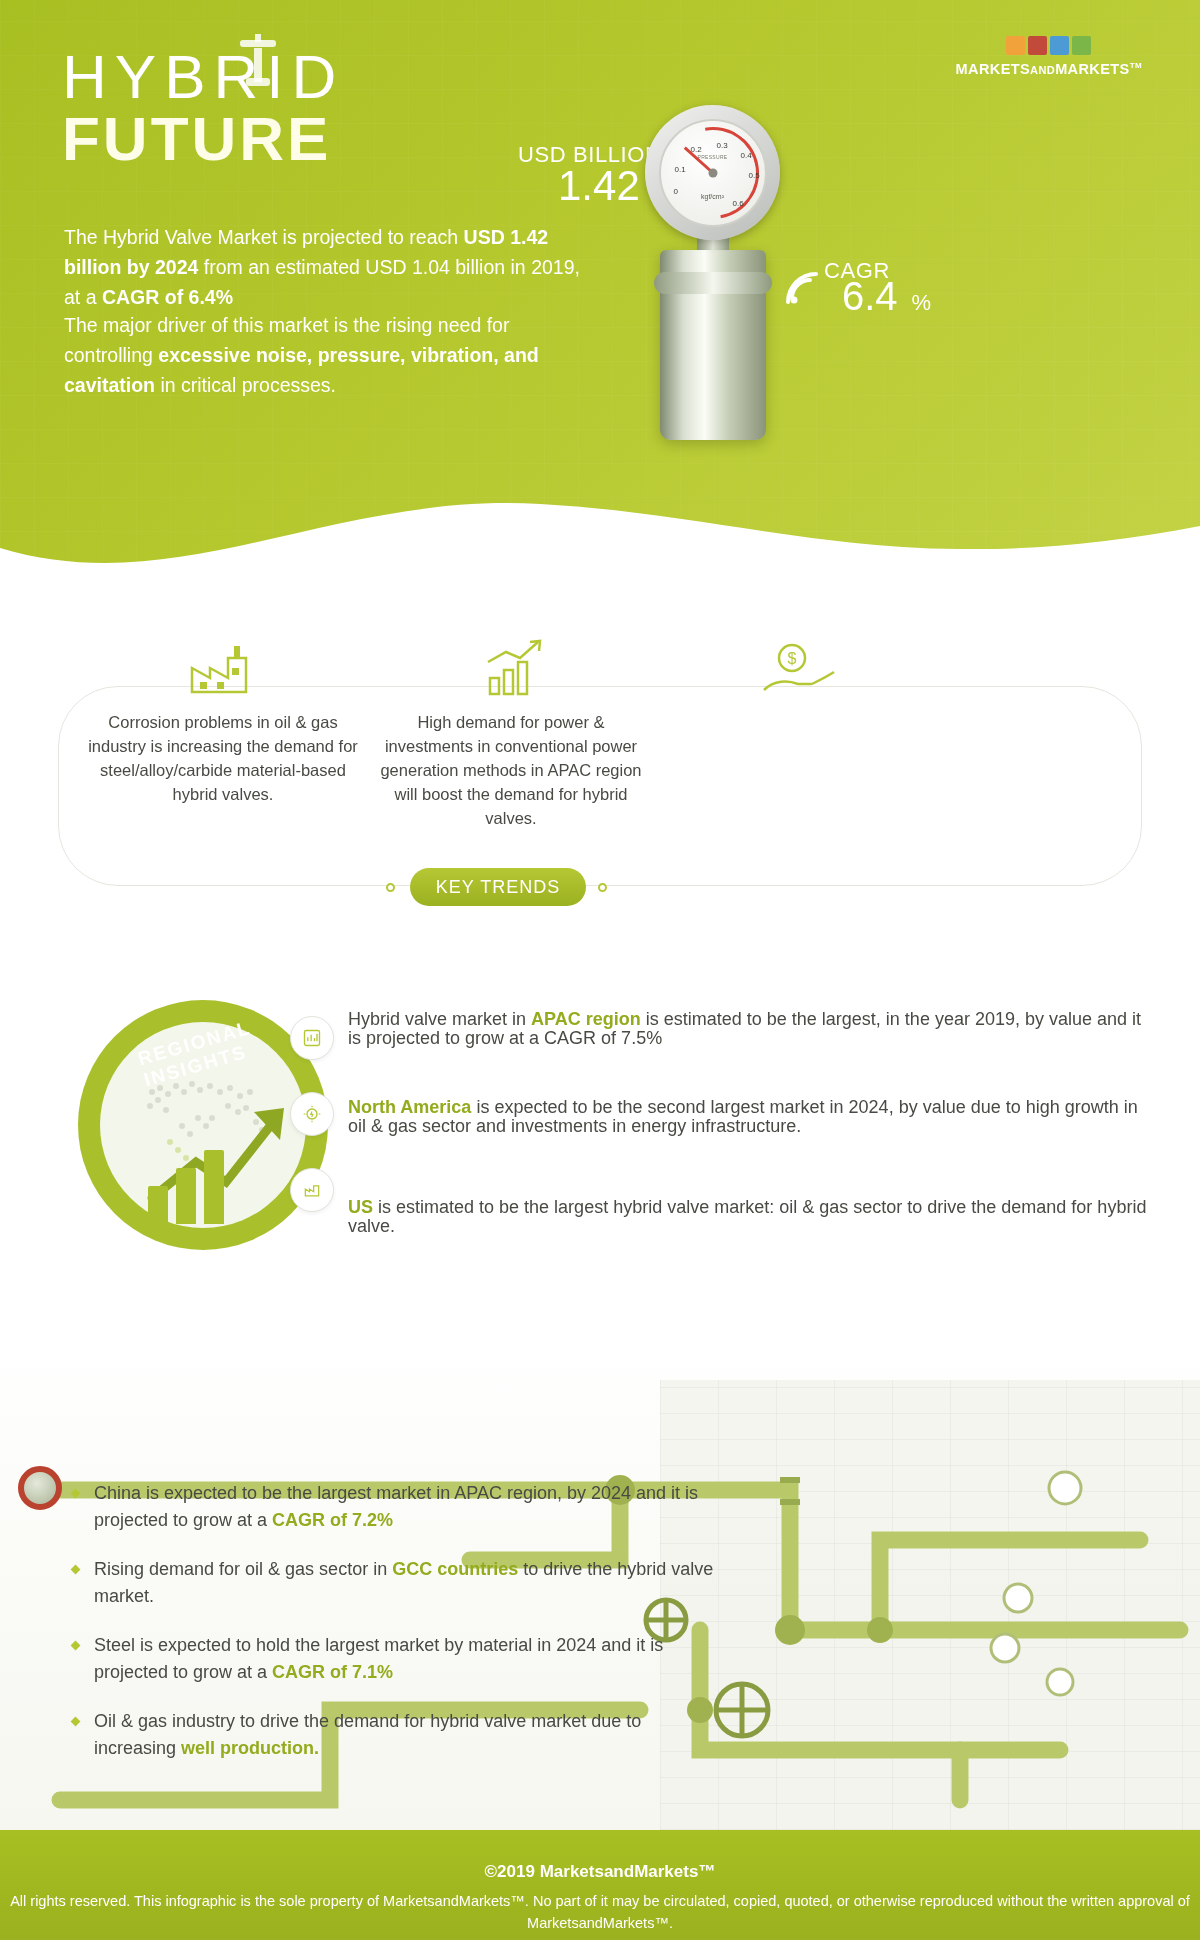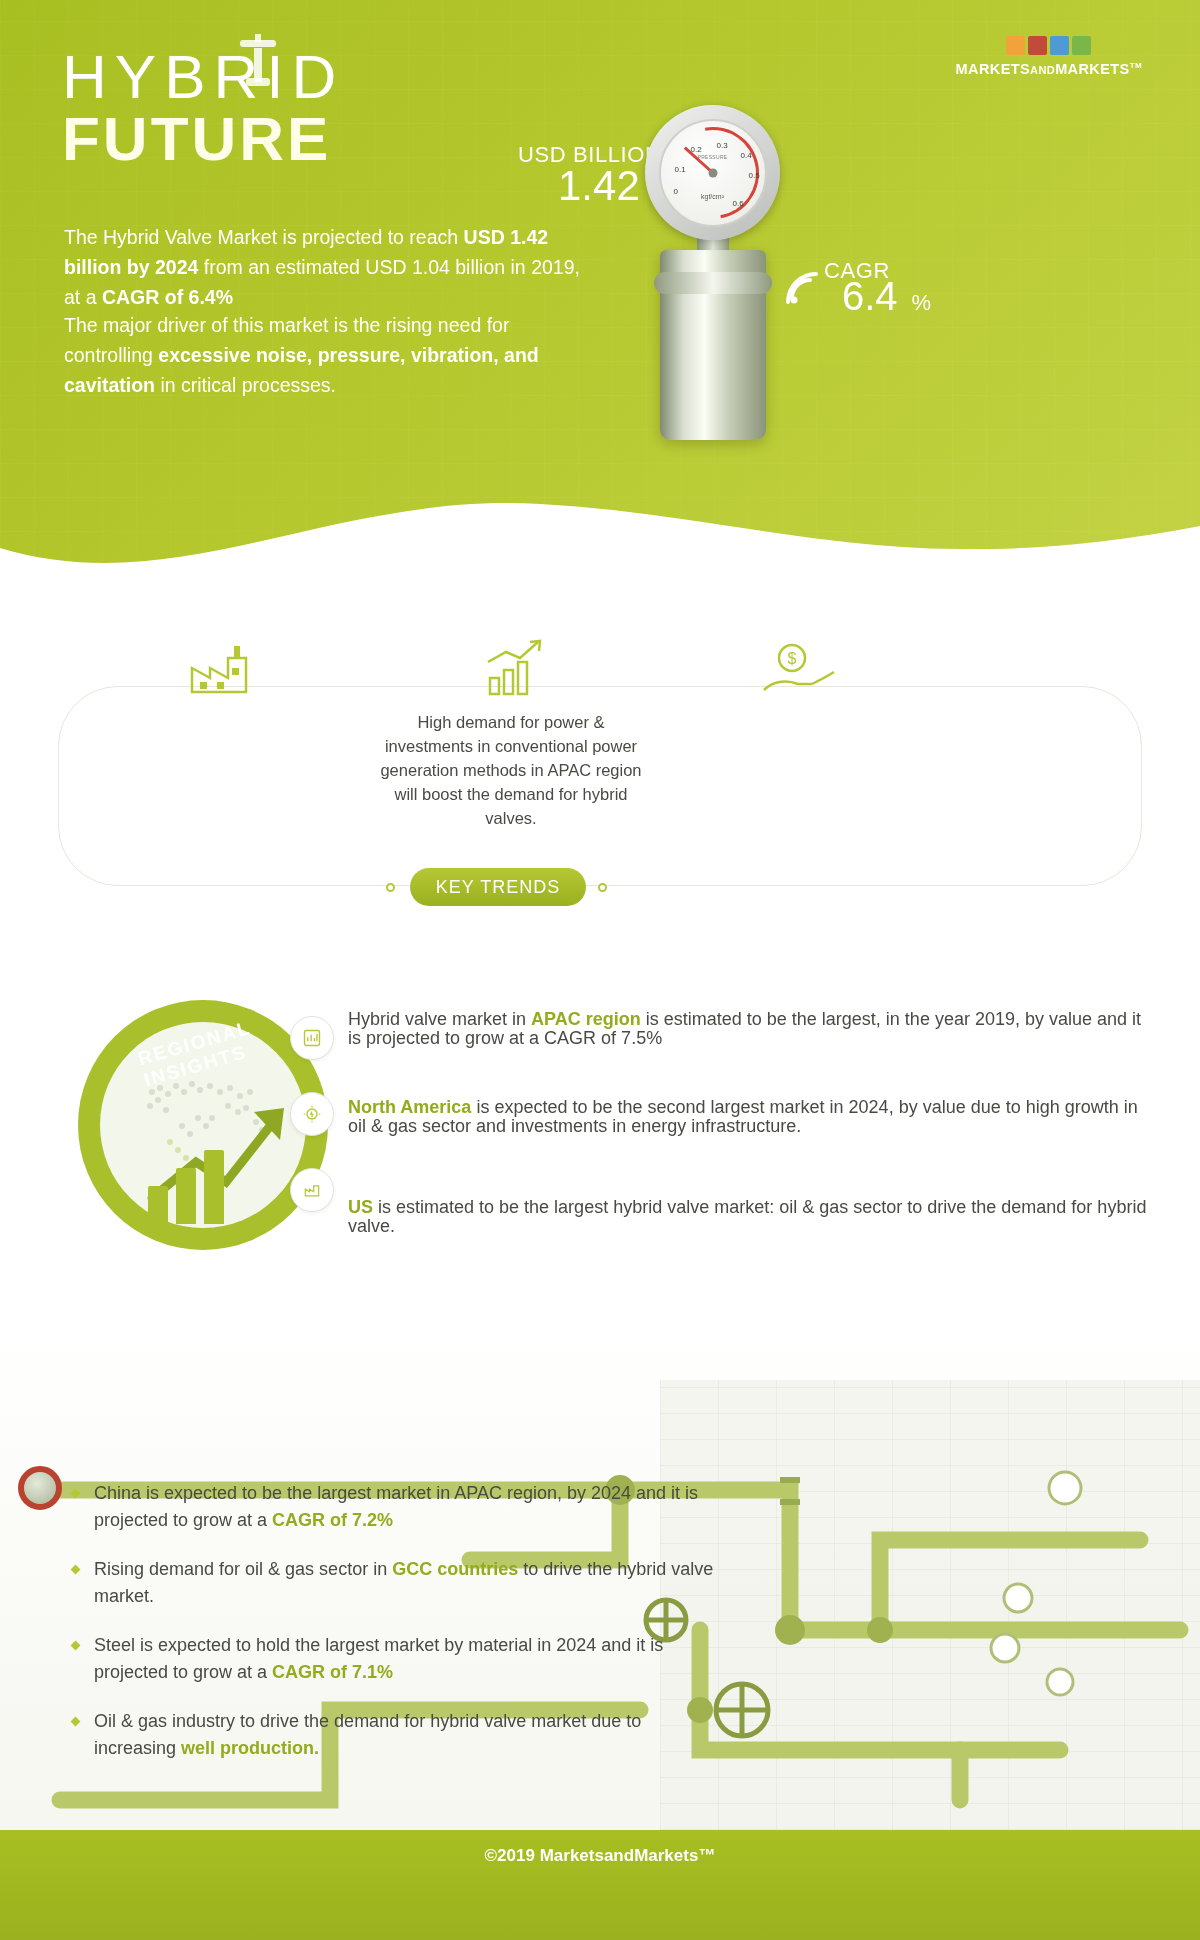--- a/index.html
+++ b/index.html
@@ -234,21 +234,21 @@
     background: radial-gradient(circle at 40% 35%, #e4e9da, #aab497);
     border: 6px solid #b9432f;
   }
 
   
   .footer {
     position:absolute; left:0; top: 1830px; width:1200px; height: 110px;
     background: linear-gradient(180deg,#a8bf22,#9bb11f);
     color:#ffffff; text-align:center;
   }
-  .footer-title { padding-top: 16px; font-size: 17px; font-weight:bold; }
+  .footer-title { padding-top: 32px; font-size: 17px; font-weight:bold; }
   .footer-text { margin-top: 8px; font-size: 14.5px; line-height: 22px; font-weight:300; }
 </style>
 </head>
 <body>
 
 <section class="hero">
   <div class="hero-pattern"></div>
 
   <svg class="hero-wave" viewBox="0 0 1200 150" preserveAspectRatio="none">
     <path d="M0,96 C180,150 330,40 540,52 C760,64 900,132 1200,74 L1200,150 L0,150 Z" fill="#ffffff"></path>
@@ -336,20 +336,21 @@
     <rect x="56" y="24" width="9" height="32" fill="none" stroke="#b6c734" stroke-width="2.5"></rect>
     <path d="M26,24 L44,14 L58,20 L76,4" stroke="#b6c734" stroke-width="2.5" fill="none"></path>
     <path d="M68,4 L78,3 L77,13" stroke="#b6c734" stroke-width="2.5" fill="none"></path>
   </svg>
   <svg class="trend-icon ti3" viewBox="0 0 100 62">
     <circle cx="50" cy="20" r="13" fill="none" stroke="#b6c734" stroke-width="2.5"></circle>
     <text x="50" y="26" font-size="16" fill="#b6c734" text-anchor="middle" font-family="Liberation Sans">$</text>
     <path d="M22,52 C32,42 46,42 56,46 L70,46 M70,46 C78,42 86,38 92,34" stroke="#b6c734" stroke-width="2.5" fill="none"></path>
   </svg>
 
+  <div class="trend-col tc1">Corrosion problems in oil &amp; gas industry is increasing the demand for steel/alloy/carbide material-based hybrid valves.</div>
   <div class="trend-col tc2">High demand for power &amp; investments in conventional power generation methods in APAC region will boost the demand for hybrid valves.</div>
 
   <div class="pill-dot pd-l"></div>
   <div class="pill-dot pd-r"></div>
   <div class="key-trends-pill">KEY TRENDS</div>
 </section>
 
 <section class="regional">
   <div class="globe">
     <div class="globe-inner">
@@ -481,13 +482,14 @@
       <span>Steel is expected to hold the largest market by material in 2024 and it is projected to grow at a </span><b>CAGR of 7.1%</b><span></span>
     </div>
     <div class="fo-item">
       <span>Oil &amp; gas industry to drive the demand for hybrid valve market due to increasing </span><b>well production.</b><span></span>
     </div>
   </div>
 </section>
 
 <footer class="footer">
   <div class="footer-title">©2019 MarketsandMarkets™</div>
+  <div class="footer-text">All rights reserved. This infographic is the sole property of MarketsandMarkets™. No part of it may be circulated, copied, quoted, or otherwise reproduced without the written approval of MarketsandMarkets™.</div>
 </footer>
 
 </body></html>

